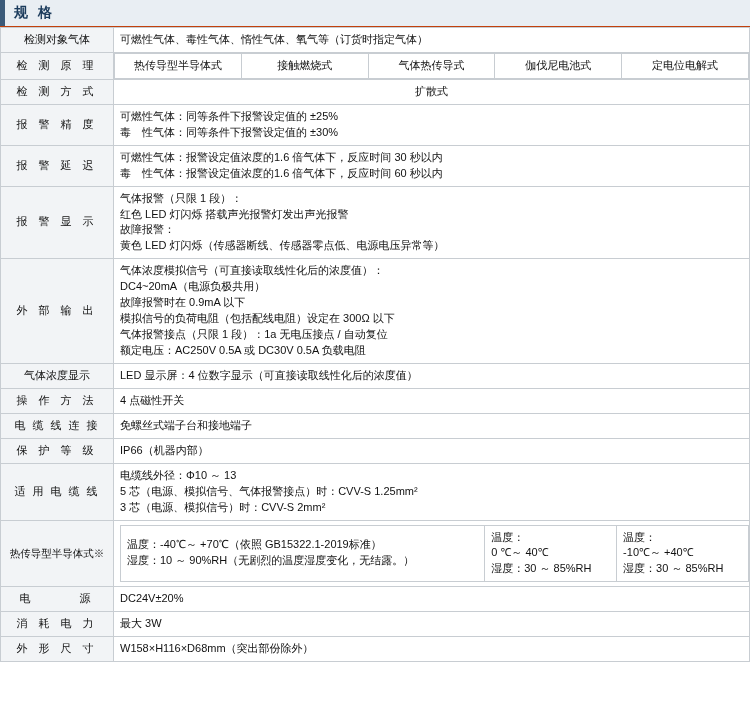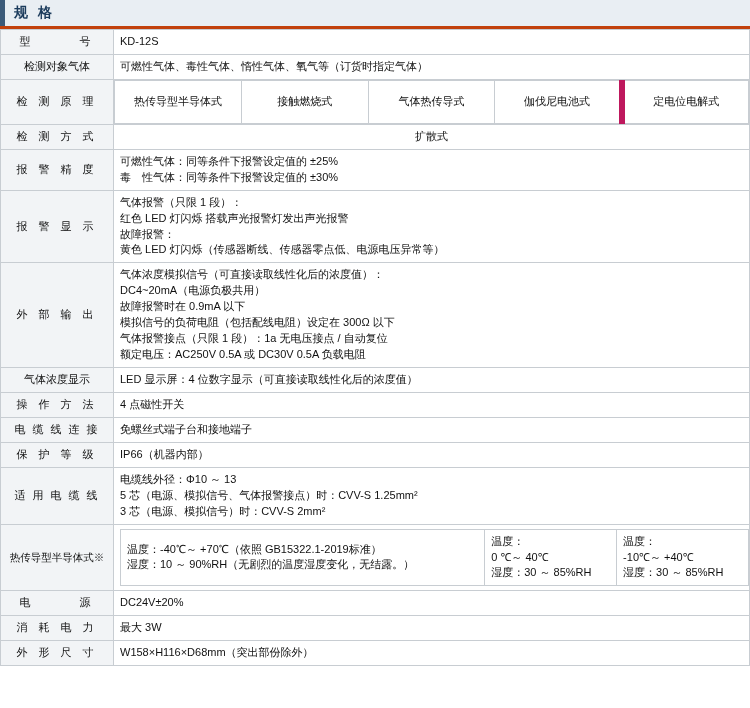--- a/index.html
+++ b/index.html
@@ -20,21 +20,21 @@
     width: 750px;
     height: 708px;
     box-sizing: border-box;
   }
   
   .spec-header {
     display: flex;
     align-items: center;
     height: 26px;
     background: #e9eef3;
-    border-bottom: 3px solid #c2410c;
+    border-bottom: 1px solid #c2410c;
   }
   .spec-header .accent {
     width: 5px;
     height: 26px;
     background: #3b5a79;
   }
   .spec-header .title {
     font-size: 14px;
     font-weight: bold;
     letter-spacing: 3px;
@@ -109,58 +109,59 @@
     <div class="title">规 格</div>
   </div>
 
   <table class="spec">
     <colgroup>
       <col style="width:113px">
       <col>
     </colgroup>
     <tbody>
 
-      <tr>
-        <td class="label">型　　　号</td>
-        <td class="val">KD-12S</td>
-      </tr>
 
       <tr>
         <td class="label tight">检测对象气体</td>
         <td class="val">可燃性气体、毒性气体、惰性气体、氧气等（订货时指定气体）</td>
       </tr>
 
       <tr>
         <td class="label">检 测 原 理</td>
         <td class="val" style="padding:0">
           <table class="inner-tbl">
             <tbody>
                 <tr>
               <td class="ctr nowrap" style="width:20%;padding:4px 2px;">热传导型半导体式</td>
               <td class="ctr nowrap" style="width:20%;padding:4px 17px;border-left:1px solid #c8cdd2;">接触燃烧式</td>
-              <td class="ctr nowrap" style="width:20%;padding:13px 2px;border-left:1px solid #c8cdd2;">气体热传导式</td>
+              <td class="ctr nowrap" style="width:20%;padding:4px 2px;border-left:1px solid #c8cdd2;">气体热传导式</td>
               <td class="ctr nowrap" style="width:20%;padding:4px 2px;border-left:1px solid #c8cdd2;">伽伐尼电池式</td>
-              <td class="ctr nowrap" style="width:20%;padding:4px 2px;border-left:6px solid #be185d;">定电位电解式</td>
+              <td class="ctr nowrap" style="width:20%;padding:4px 2px;border-left:1px solid #be185d;">定电位电解式</td>
             </tr>
           </tbody>
             </table>
         </td>
       </tr>
 
       <tr>
         <td class="label">检 测 方 式</td>
         <td class="val ctr">扩散式</td>
       </tr>
 
       <tr>
         <td class="label">报 警 精 度</td>
         <td class="val multi">可燃性气体：同等条件下报警设定值的 ±25%
 毒　性气体：同等条件下报警设定值的 ±30%</td>
       </tr>
 
+      <tr>
+        <td class="label">报 警 延 迟</td>
+        <td class="val multi">可燃性气体：报警设定值浓度的1.6 倍气体下，反应时间 30 秒以内
+毒　性气体：报警设定值浓度的1.6 倍气体下，反应时间 60 秒以内</td>
+      </tr>
 
       <tr>
         <td class="label">报 警 显 示</td>
         <td class="val multi">气体报警（只限 1 段）：
 红色 LED 灯闪烁 搭载声光报警灯发出声光报警
 故障报警：
 黄色 LED 灯闪烁（传感器断线、传感器零点低、电源电压异常等）</td>
       </tr>
 
       <tr>

